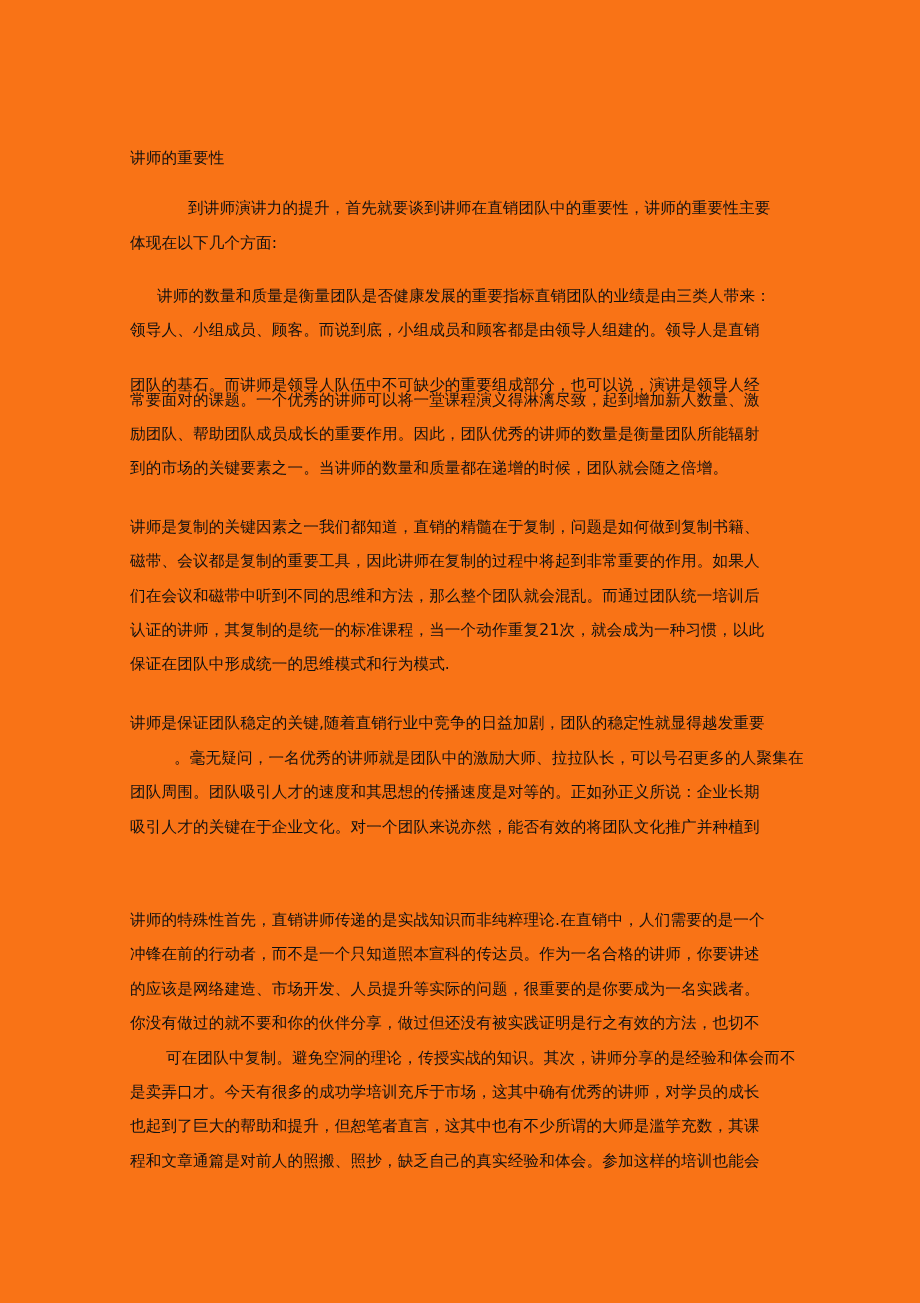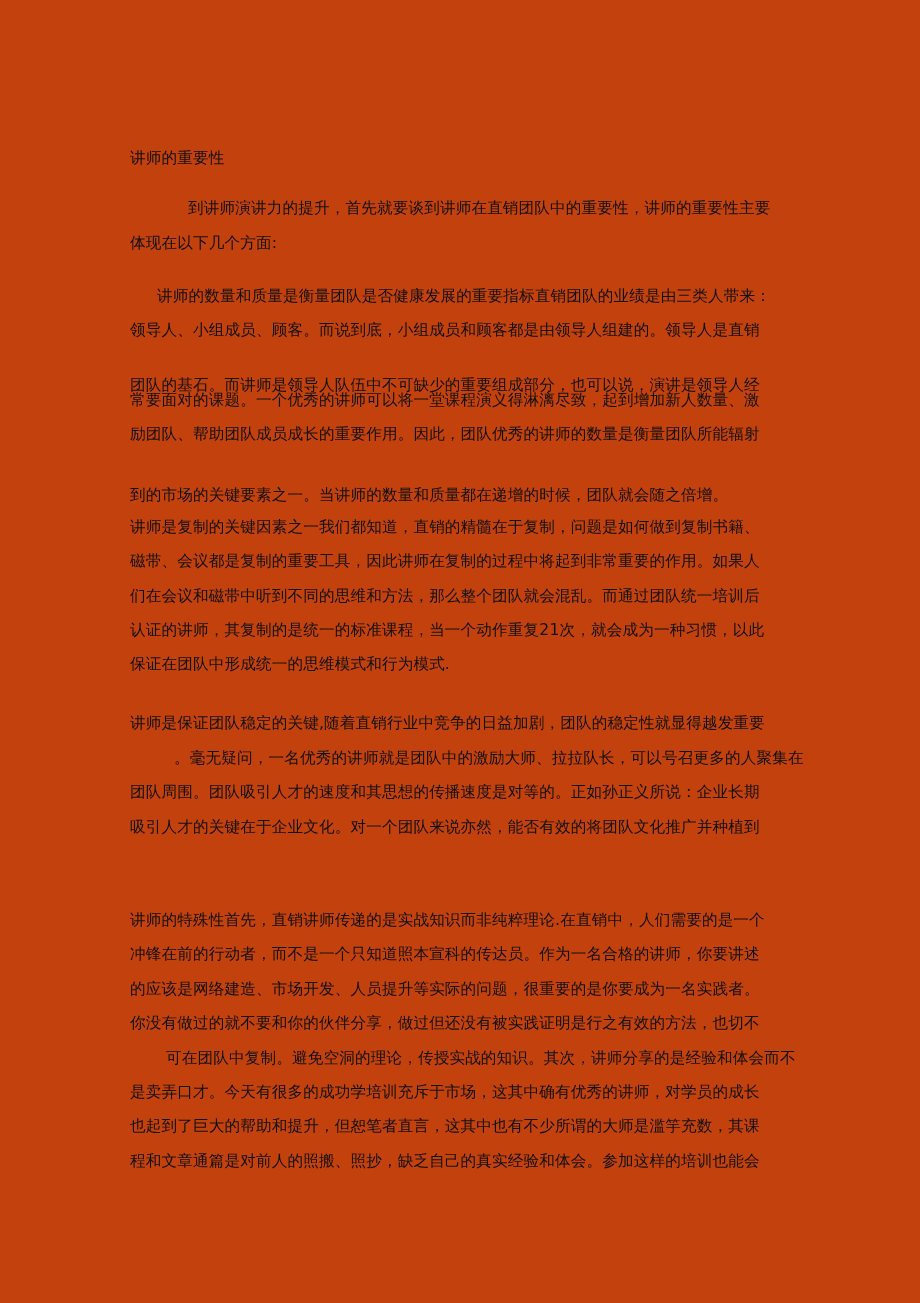--- a/index.html
+++ b/index.html
@@ -14,21 +14,21 @@
       overflow: hidden;
       font-family: "DejaVu Sans", "Liberation Sans", sans-serif;
       color: #111111;
     }
     .page {
       position: absolute;
       left: 0;
       top: 0;
       width: 920px;
       height: 1303px;
-      background: #c2410c;
+      background: #f97316;
     }
     .line {
       position: absolute;
       left: 130px;
       font-size: 15.6px;
       line-height: 20px;
       white-space: nowrap;
       letter-spacing: 0.15px;
     }
     .indent-2 { left: 188px; }
@@ -42,21 +42,21 @@
   <div class="line" style="top:148px;">讲师的重要性</div>
 
   <div class="line indent-2" style="top:198px;">到讲师演讲力的提升，首先就要谈到讲师在直销团队中的重要性，讲师的重要性主要</div>
   <div class="line" style="top:233px;">体现在以下几个方面:</div>
 
   <div class="line indent-1" style="top:286px;">讲师的数量和质量是衡量团队是否健康发展的重要指标直销团队的业绩是由三类人带来：</div>
   <div class="line" style="top:320px;">领导人、小组成员、顾客。而说到底，小组成员和顾客都是由领导人组建的。领导人是直销</div>
   <div class="line" style="top:355px;margin-top:20px;">团队的基石。而讲师是领导人队伍中不可缺少的重要组成部分，也可以说，演讲是领导人经</div>
   <div class="line" style="top:390px;">常要面对的课题。一个优秀的讲师可以将一堂课程演义得淋漓尽致，起到增加新人数量、激</div>
   <div class="line" style="top:424px;">励团队、帮助团队成员成长的重要作用。因此，团队优秀的讲师的数量是衡量团队所能辐射</div>
-  <div class="line" style="top:458px;margin-top:27px;">到的市场的关键要素之一。当讲师的数量和质量都在递增的时候，团队就会随之倍增。</div>
+  <div class="line" style="top:458px;">到的市场的关键要素之一。当讲师的数量和质量都在递增的时候，团队就会随之倍增。</div>
 
   <div class="line" style="top:517px;">讲师是复制的关键因素之一我们都知道，直销的精髓在于复制，问题是如何做到复制书籍、</div>
   <div class="line" style="top:551px;">磁带、会议都是复制的重要工具，因此讲师在复制的过程中将起到非常重要的作用。如果人</div>
   <div class="line" style="top:586px;">们在会议和磁带中听到不同的思维和方法，那么整个团队就会混乱。而通过团队统一培训后</div>
   <div class="line" style="top:620px;">认证的讲师，其复制的是统一的标准课程，当一个动作重复21次，就会成为一种习惯，以此</div>
   <div class="line" style="top:654px;">保证在团队中形成统一的思维模式和行为模式.</div>
 
   <div class="line" style="top:713px;">讲师是保证团队稳定的关键,随着直销行业中竞争的日益加剧，团队的稳定性就显得越发重要</div>
   <div class="line" style="top:748px;margin-left:44px;">。毫无疑问，一名优秀的讲师就是团队中的激励大师、拉拉队长，可以号召更多的人聚集在</div>
   <div class="line" style="top:782px;">团队周围。团队吸引人才的速度和其思想的传播速度是对等的。正如孙正义所说：企业长期</div>

